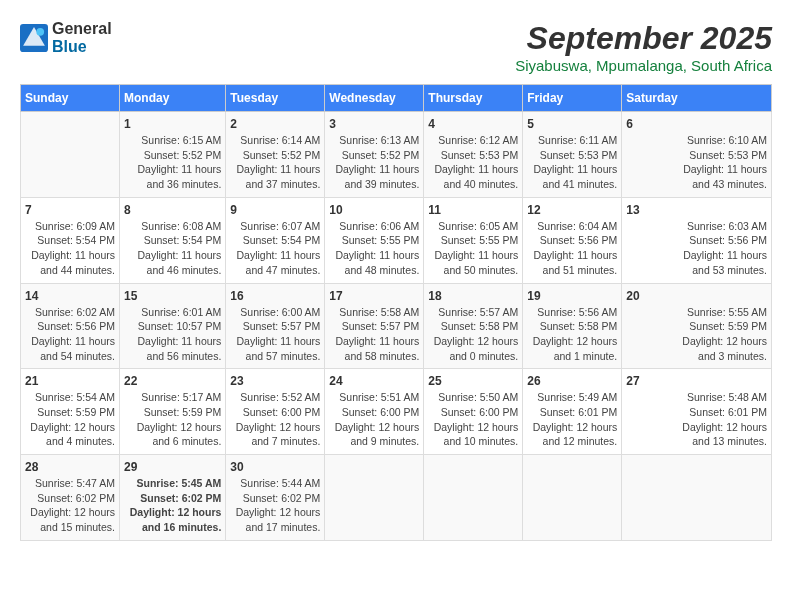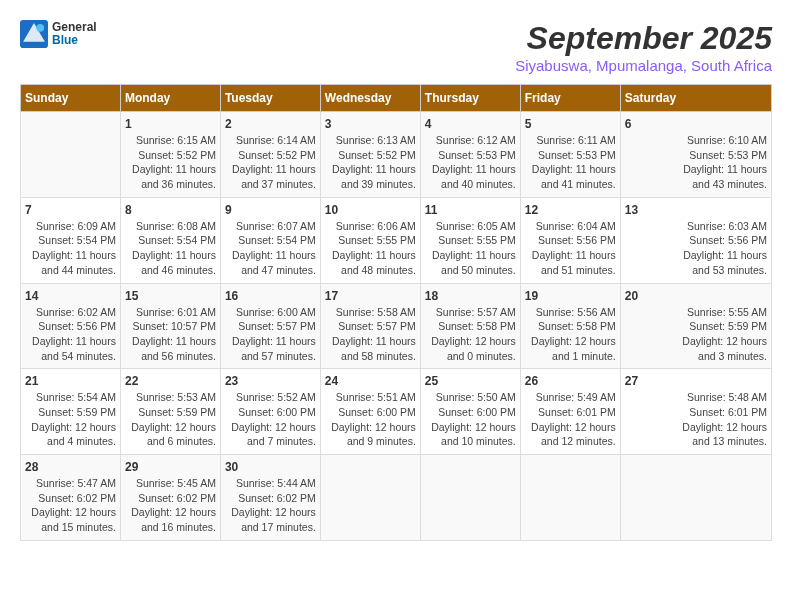--- a/index.html
+++ b/index.html
@@ -15,50 +15,50 @@
       justify-content: space-between;
       align-items: flex-start;
       margin-bottom: 10px;
     }
     .logo {
       display: flex;
       align-items: center;
       gap: 4px;
     }
     .logo-text {
-      font-size: 12px;
+      font-size: 16px;
       font-weight: bold;
       line-height: 1.1;
     }
     .logo-general { color: #333; }
     .logo-blue { color: #0369a1; }
     .logo-icon {
       width: 28px;
       height: 28px;
     }
     .title-area {
       text-align: right;
     }
     .main-title {
       font-size: 32px;
       font-weight: bold;
       color: #333;
       font-style: italic;
     }
     .subtitle {
       font-size: 15px;
-      color: #8b5cf6;
+      color: #15803d;
     }
     table {
       width: 100%;
       border-collapse: collapse;
       font-size: 11px;
     }
     thead tr th {
-      background-color: #a16207;
+      background-color: #3b82f6;
       color: #fff;
       padding: 6px 4px;
       text-align: left;
       font-size: 12px;
       font-weight: bold;
       border: 1px solid #ccc;
     }
     tbody tr td {
       vertical-align: top;
       padding: 5px 4px;
@@ -269,21 +269,21 @@
       <tr>
         <td>
           <span class="day-number">21</span>
           <div class="day-info" style="white-space: pre-line;">Sunrise: 5:54 AM
 Sunset: 5:59 PM
 Daylight: 12 hours
 and 4 minutes.</div>
         </td>
         <td>
           <span class="day-number">22</span>
-          <div class="day-info" style="white-space: pre-line;">Sunrise: 5:53 AM
+          <div class="day-info" style="white-space: pre-line;">Sunrise: 5:17 AM
 Sunset: 5:59 PM
 Daylight: 12 hours
 and 6 minutes.</div>
         </td>
         <td>
           <span class="day-number">23</span>
           <div class="day-info" style="white-space: pre-line;">Sunrise: 5:52 AM
 Sunset: 6:00 PM
 Daylight: 12 hours
 and 7 minutes.</div>
@@ -320,21 +320,21 @@
       <tr>
         <td>
           <span class="day-number">28</span>
           <div class="day-info" style="white-space: pre-line;">Sunrise: 5:47 AM
 Sunset: 6:02 PM
 Daylight: 12 hours
 and 15 minutes.</div>
         </td>
         <td>
           <span class="day-number">29</span>
-          <div class="day-info" style="white-space: pre-line;">Sunrise: 5:45 AM
+          <div class="day-info" style="white-space: pre-line; font-weight: bold;">Sunrise: 5:45 AM
 Sunset: 6:02 PM
 Daylight: 12 hours
 and 16 minutes.</div>
         </td>
         <td>
           <span class="day-number">30</span>
           <div class="day-info" style="white-space: pre-line;">Sunrise: 5:44 AM
 Sunset: 6:02 PM
 Daylight: 12 hours
 and 17 minutes.</div>

